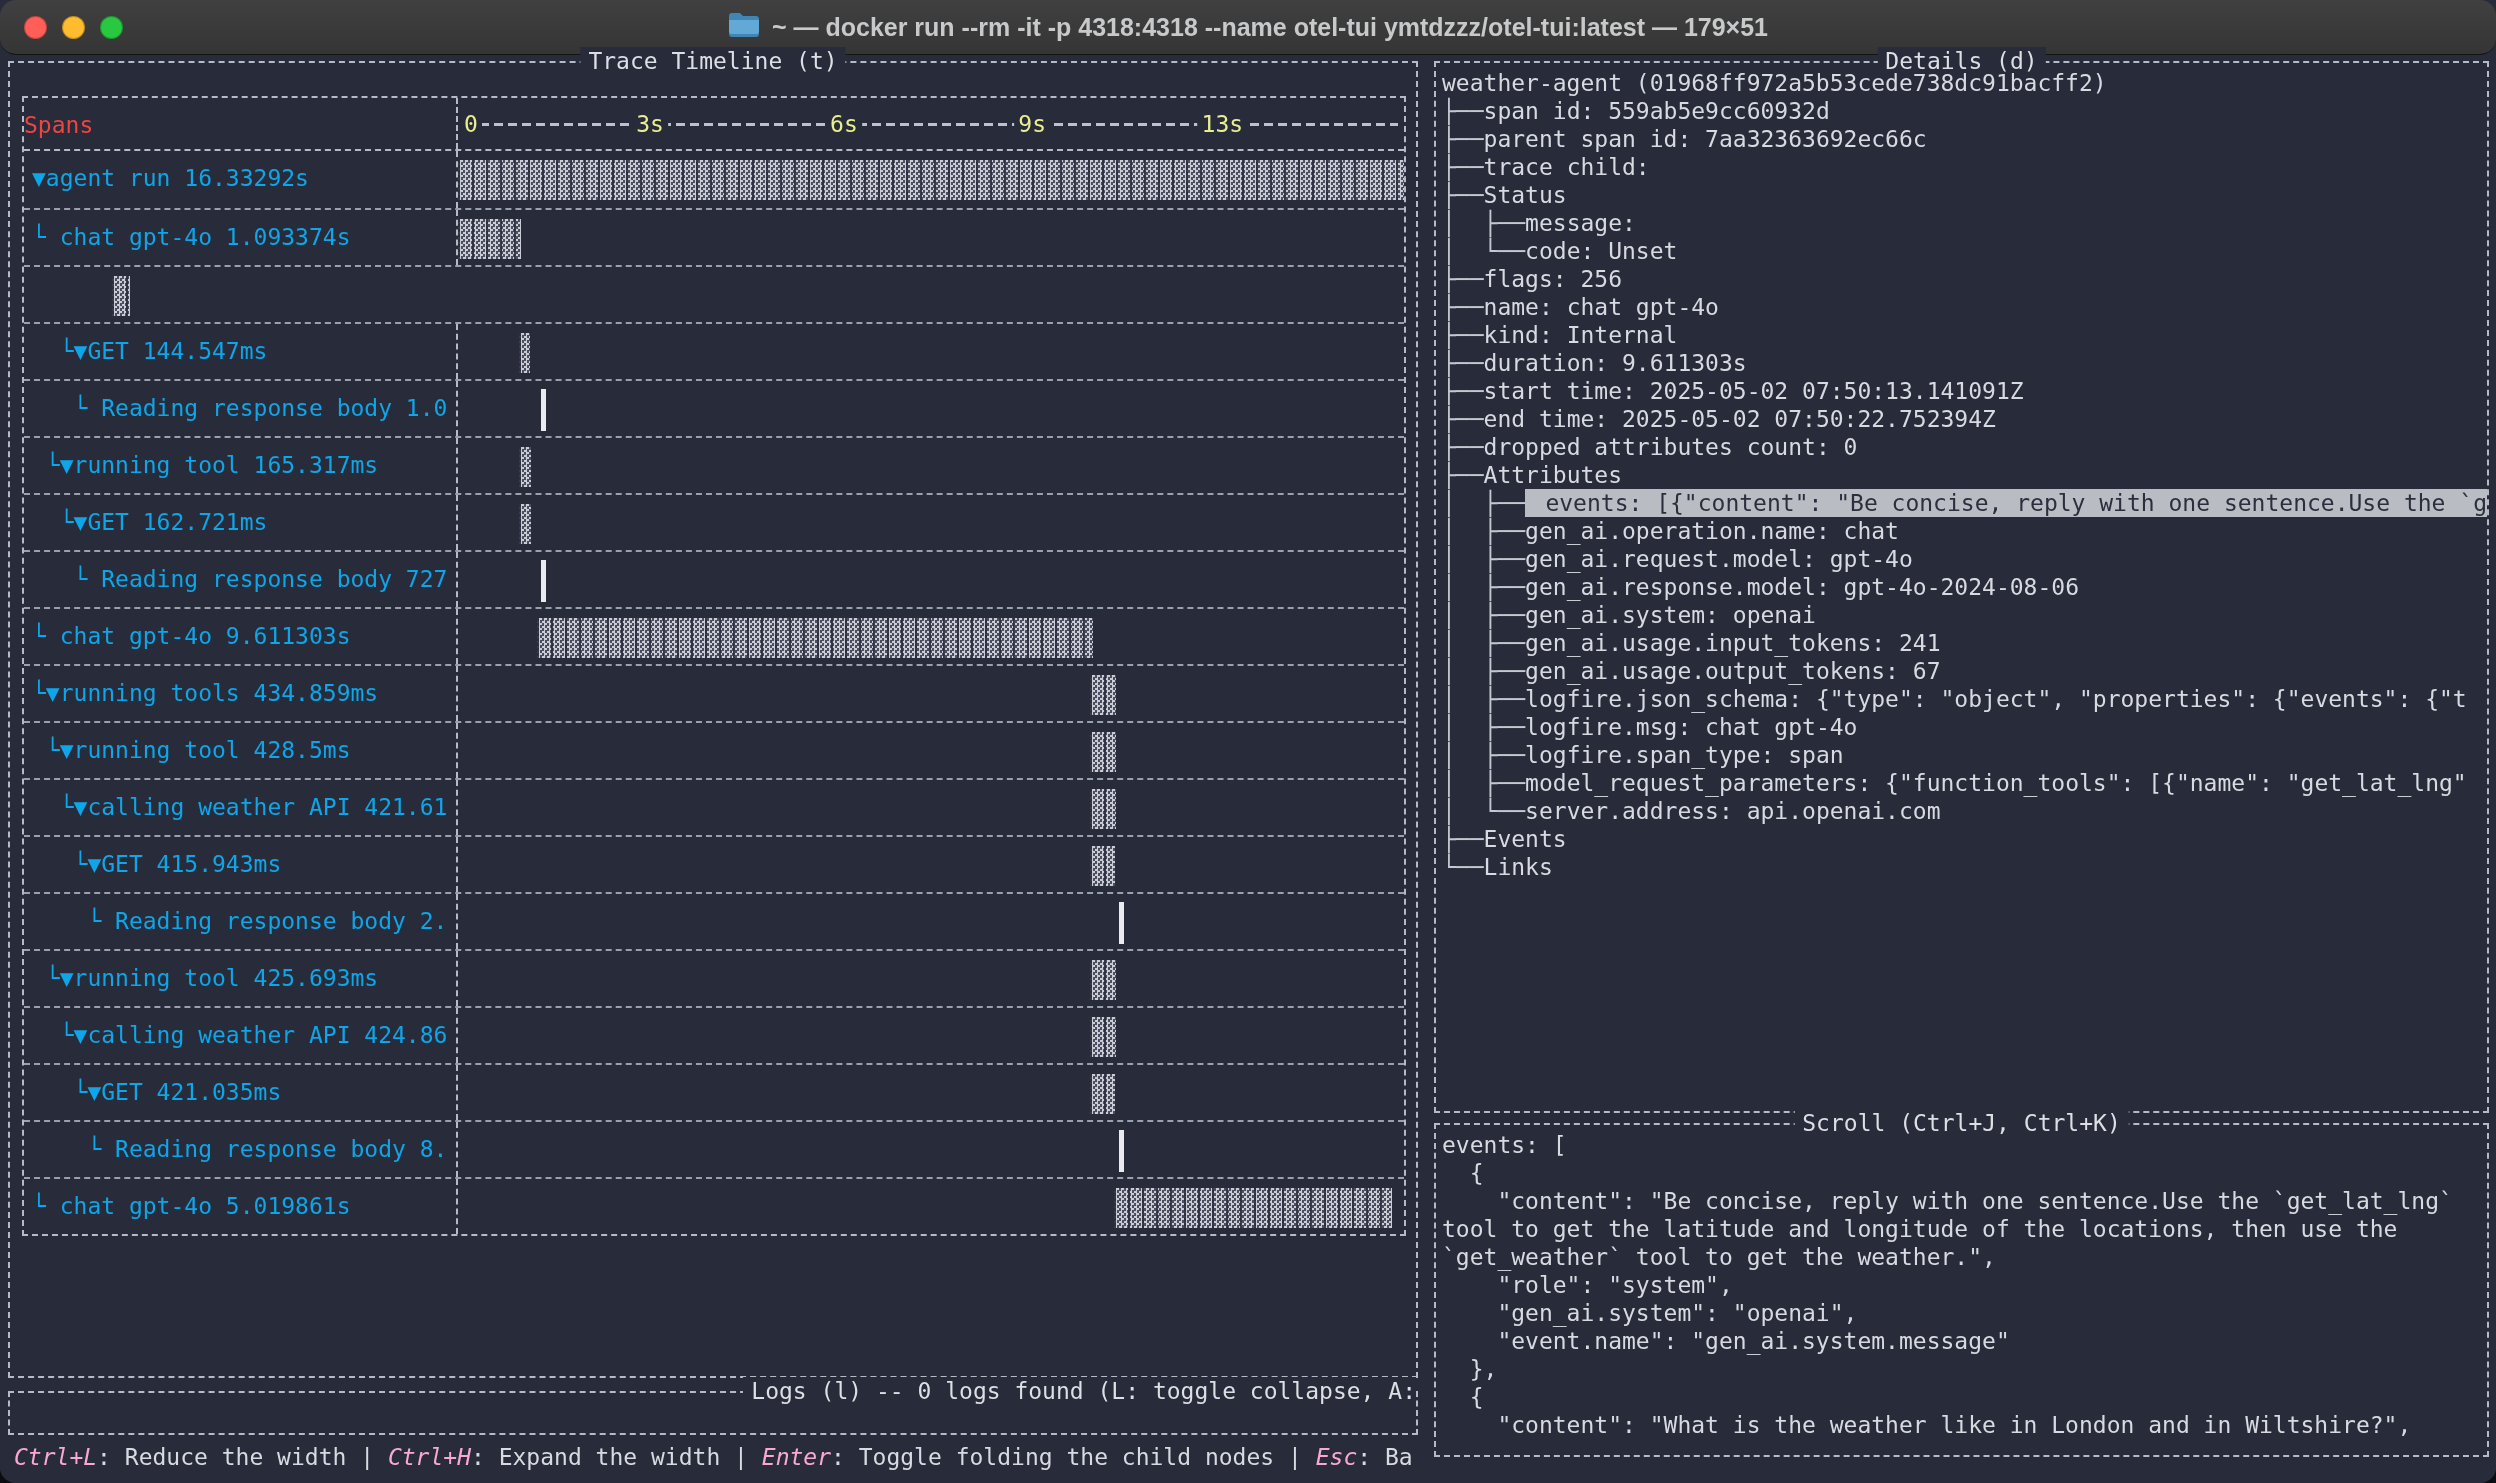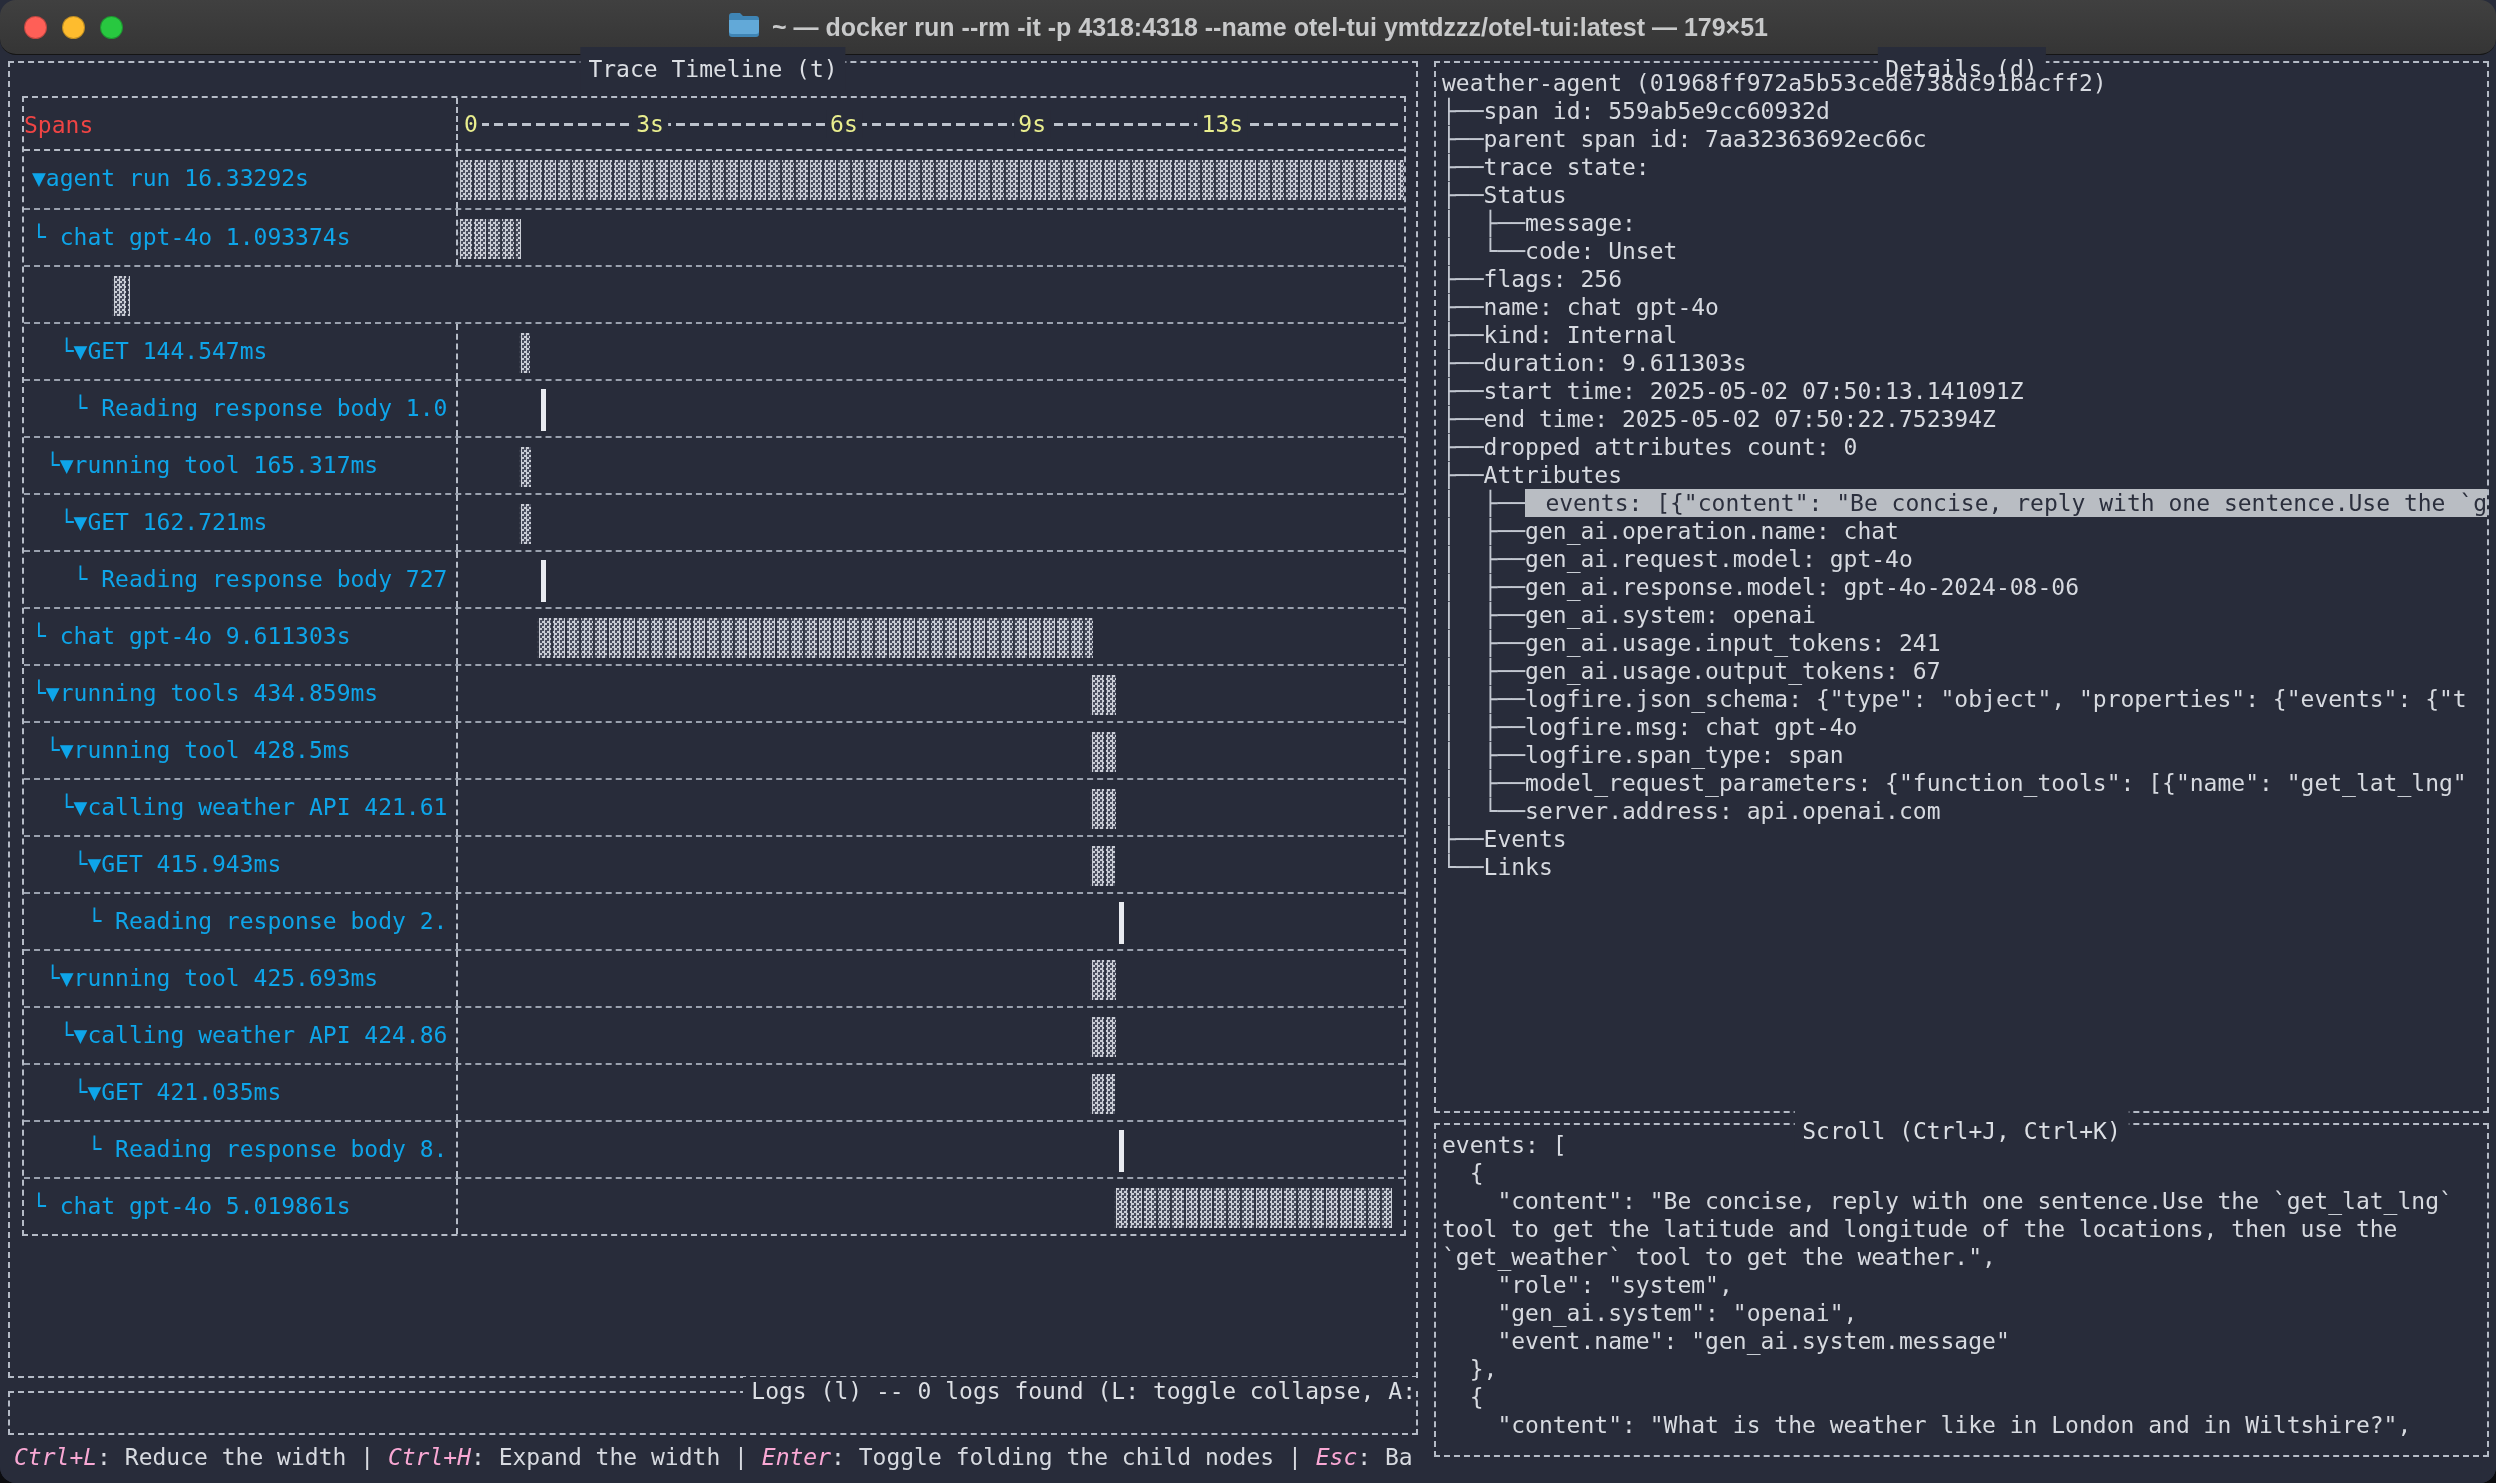--- a/index.html
+++ b/index.html
@@ -15,21 +15,21 @@
   .light { width: 23px; height: 23px; border-radius: 50%; border: 1px solid rgba(0,0,0,.25); }
   .light.red { background: #ff5f57; } .light.yellow { background: #febc2e; } .light.green { background: #28c840; }
   .title { color: #c8c9ca; font-family: "Liberation Sans", sans-serif; font-size: 25px; font-weight: bold;
     display: flex; align-items: center; gap: 12px; white-space: pre; }
 
   
   .term { position: absolute; top: 55px; left: 0; right: 0; bottom: 0; background: #282c3a;
     color: #d7dae0; font-size: 23px; line-height: 28px; }
   .panel { position: absolute; border: 2px dashed #b5bbc6; }
   .panel-title { position: absolute; top: -16px; left: 50%; transform: translateX(-50%);
-    background: #282c3a; padding: 8px 8px; white-space: pre; color: #dcdfe4; }
+    background: #282c3a; padding: 0 8px; white-space: pre; color: #dcdfe4; }
   .panel-title.right { left: auto; right: 0; transform: none; padding: 0 0 0 8px; }
 
   
   .tl-panel { left: 8px; top: 6px; width: 1410px; height: 1317px; }
   .spans-table { position: absolute; left: 12px; top: 33px; width: 1384px; border: 2px dashed #b5bbc6; }
   .thead { height: 53px; display: flex; border-bottom: 2px dashed #b5bbc6; }
   .cell-label { width: 434px; border-right: 2px dashed #b5bbc6; white-space: pre;
     overflow: hidden; padding: 13px 0 0 8px; }
   .thead .cell-label { text-align: left; padding-left: 0; color: #ef4444; }
   .cell-bar { position: relative; flex: 1; overflow: hidden; }
@@ -226,21 +226,21 @@
     </div>
 
     <div class="statusbar"><span class="key">Ctrl+L</span><span>: Reduce the width</span><span> | </span><span class="key">Ctrl+H</span><span>: Expand the width</span><span> | </span><span class="key">Enter</span><span>: Toggle folding the child nodes</span><span> | </span><span class="key">Esc</span><span>: Ba</span></div>
 
     <div class="panel dt-panel">
       <div class="panel-title">Details (d)</div>
       <div class="tree">
           <div class="dline"><span>weather-agent (01968ff972a5b53cede738dc91bacff2)</span></div>
           <div class="dline"><span class="pfx">├──</span><span>span id: 559ab5e9cc60932d</span></div>
           <div class="dline"><span class="pfx">├──</span><span>parent span id: 7aa32363692ec66c</span></div>
-          <div class="dline"><span class="pfx">├──</span><span>trace state:</span></div>
+          <div class="dline"><span class="pfx">├──</span><span>trace child:</span></div>
           <div class="dline"><span class="pfx">├──</span><span>Status</span></div>
           <div class="dline"><span class="pfx">│  ├──</span><span>message:</span></div>
           <div class="dline"><span class="pfx">│  └──</span><span>code: Unset</span></div>
           <div class="dline"><span class="pfx">├──</span><span>flags: 256</span></div>
           <div class="dline"><span class="pfx">├──</span><span>name: chat gpt-4o</span></div>
           <div class="dline"><span class="pfx">├──</span><span>kind: Internal</span></div>
           <div class="dline"><span class="pfx">├──</span><span>duration: 9.611303s</span></div>
           <div class="dline"><span class="pfx">├──</span><span>start time: 2025-05-02 07:50:13.141091Z</span></div>
           <div class="dline"><span class="pfx">├──</span><span>end time: 2025-05-02 07:50:22.752394Z</span></div>
           <div class="dline"><span class="pfx">├──</span><span>dropped attributes count: 0</span></div>

